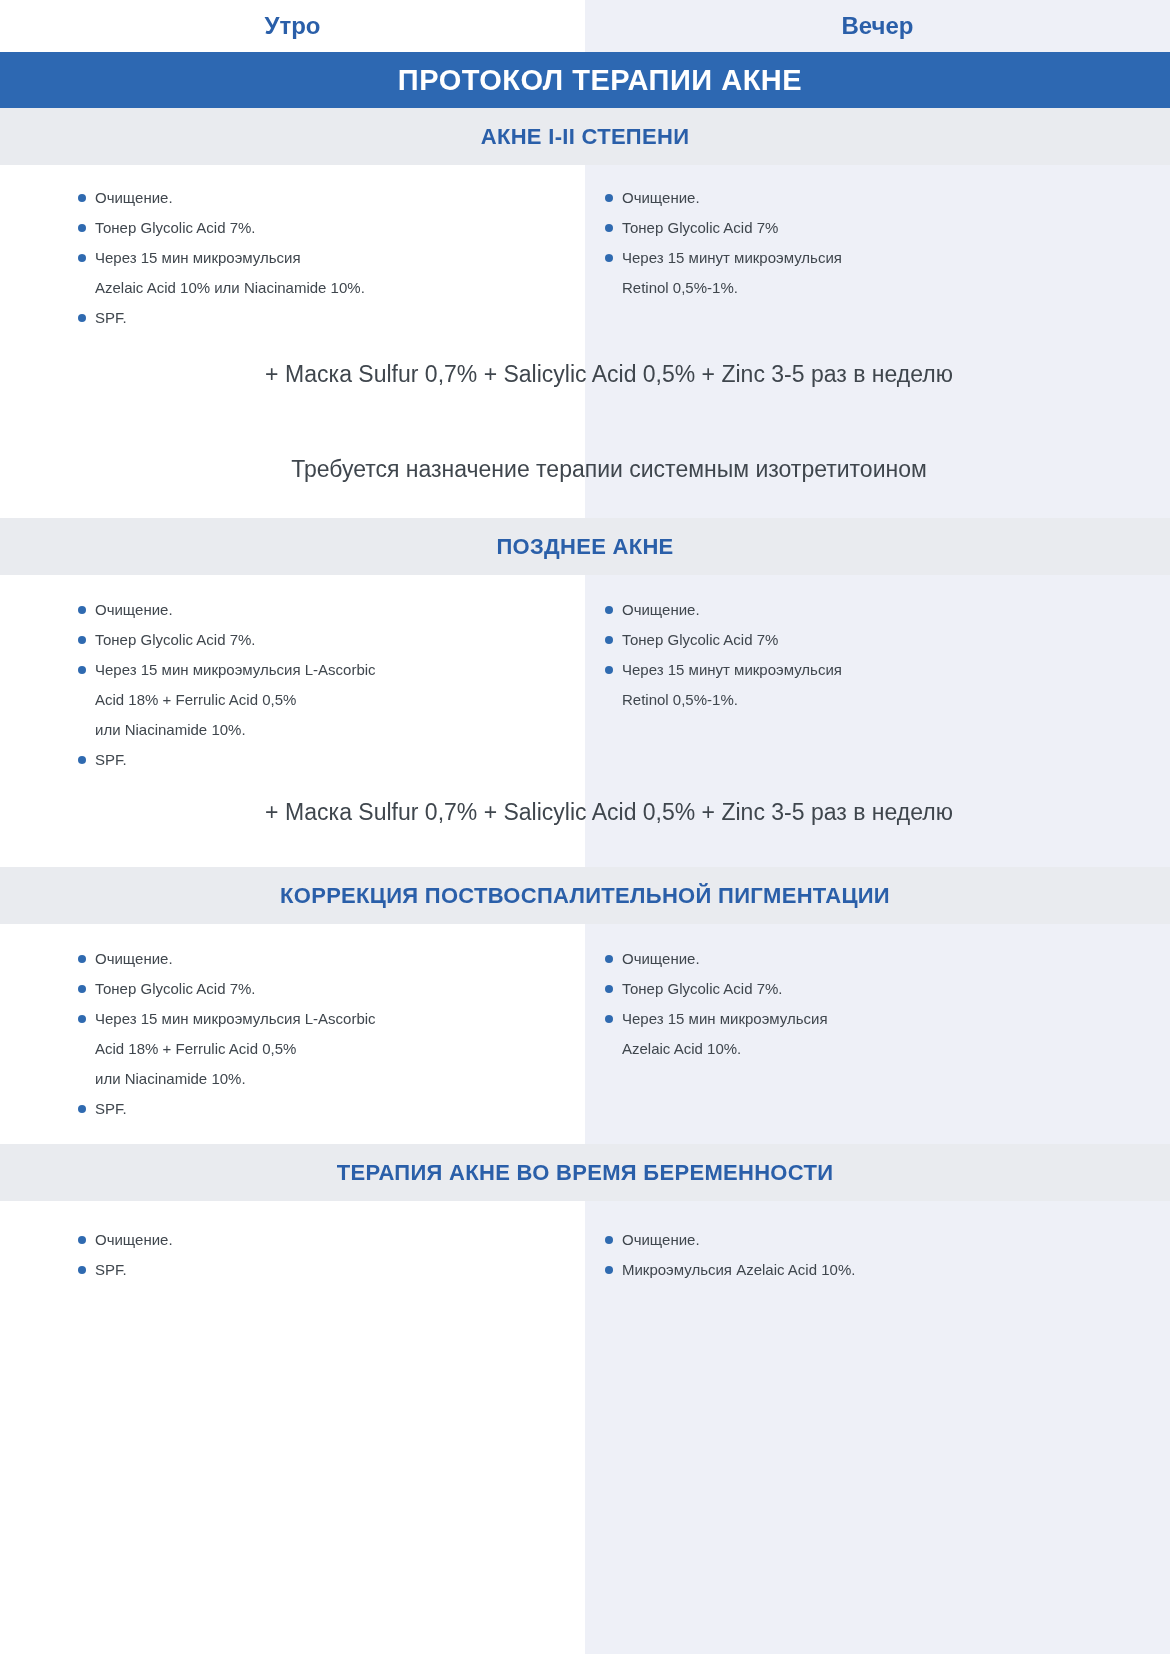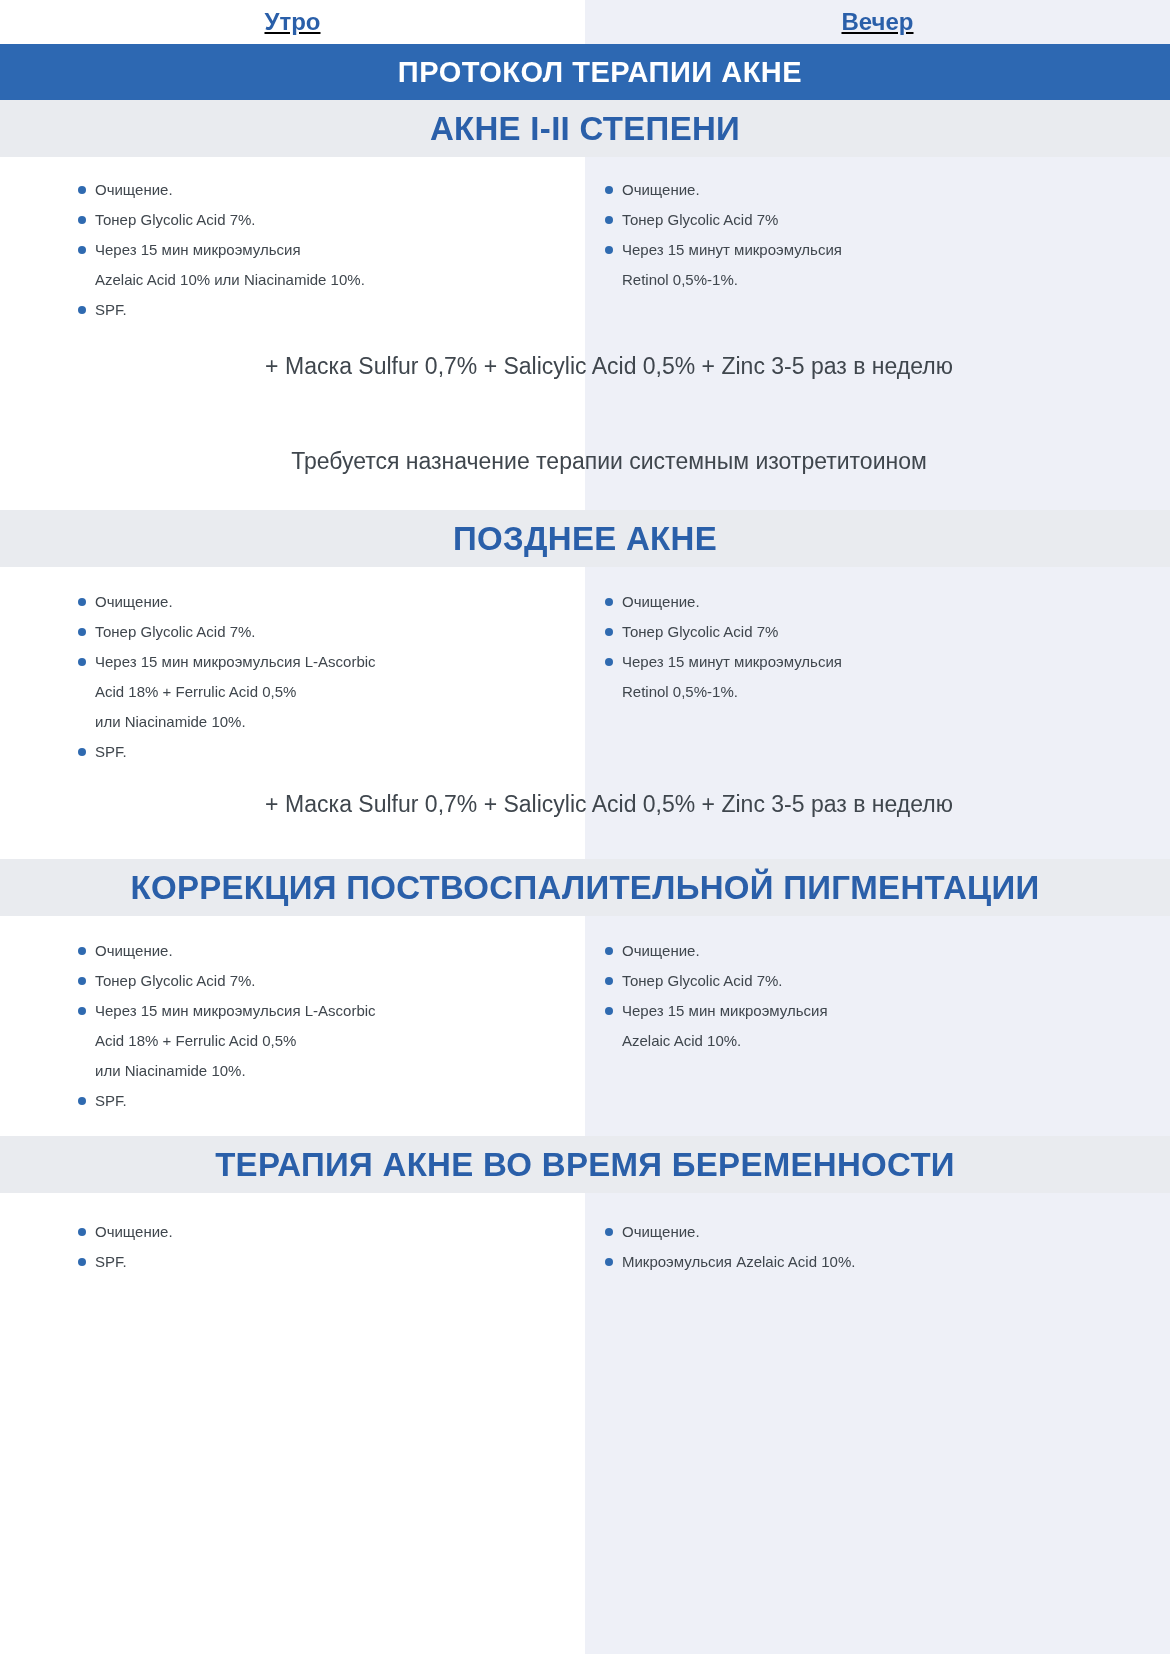--- a/index.html
+++ b/index.html
@@ -11,22 +11,21 @@
     position: relative;
     width: 1170px;
     height: 1654px;
     margin: 0 auto;
     font-family: "Liberation Sans", "DejaVu Sans", sans-serif;
     background: linear-gradient(90deg, var(--page-bg, #ffffff) 50%, var(--evening-bg, #eef0f7) 50%);
     overflow: hidden;
   }
   .top-labels {
     display: flex;
-    height: 44px;
-    text-decoration: underline;
+    height: 52px;
   }
   .top-labels .half {
     width: 50%;
     display: flex;
     align-items: center;
     justify-content: center;
     color: var(--accent-blue, #2a5fa9);
     font-size: 24px;
     font-weight: 700;
   }
@@ -42,21 +41,21 @@
     letter-spacing: 0.5px;
     padding-left: 30px;
   }
   .band {
     height: 57px;
     background: var(--band-bg, #e9ebef);
     display: flex;
     align-items: center;
     justify-content: center;
     color: var(--accent-blue, #2a5fa9);
-    font-size: 33px;
+    font-size: 22px;
     font-weight: 700;
     letter-spacing: 0.3px;
   }
   .content { box-sizing: border-box; }
   .content.c1 { padding: 18px 0 37px; }
   .content.c2 { padding: 28px 0 34px; }
   .content.c3 { padding: 20px 0 40px; }
   .content.c4 { padding: 20px 0 20px; }
   .content.c5 { padding: 24px 0 0; }
   .cols { display: flex; }

